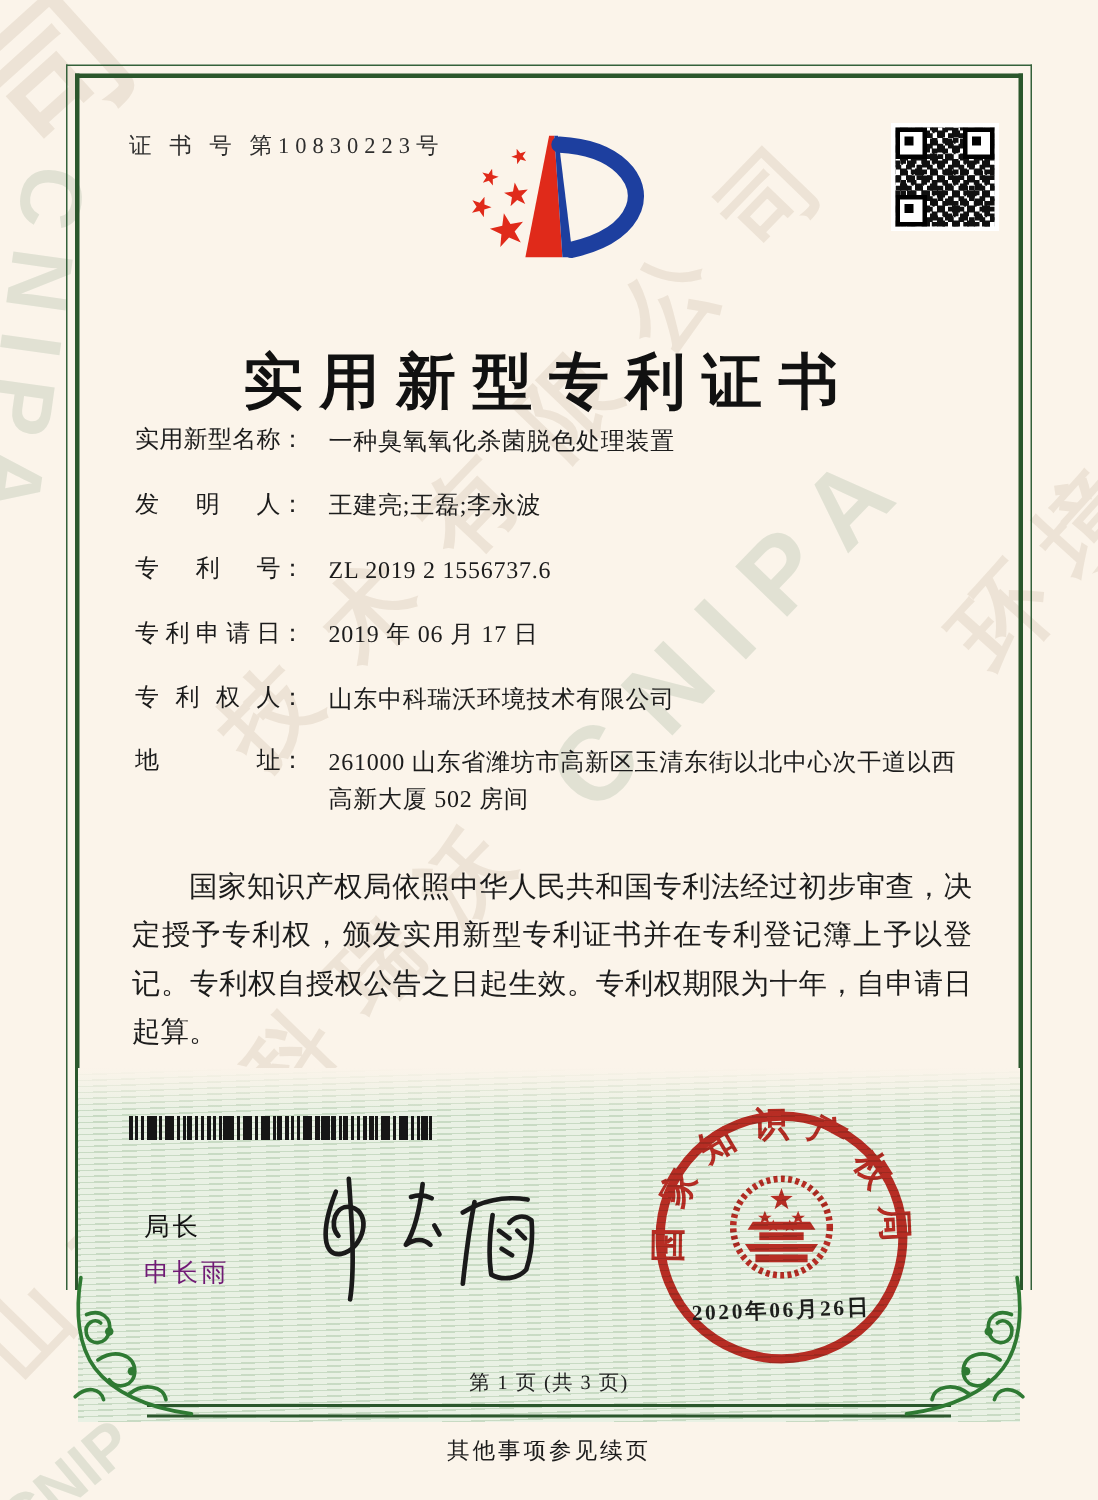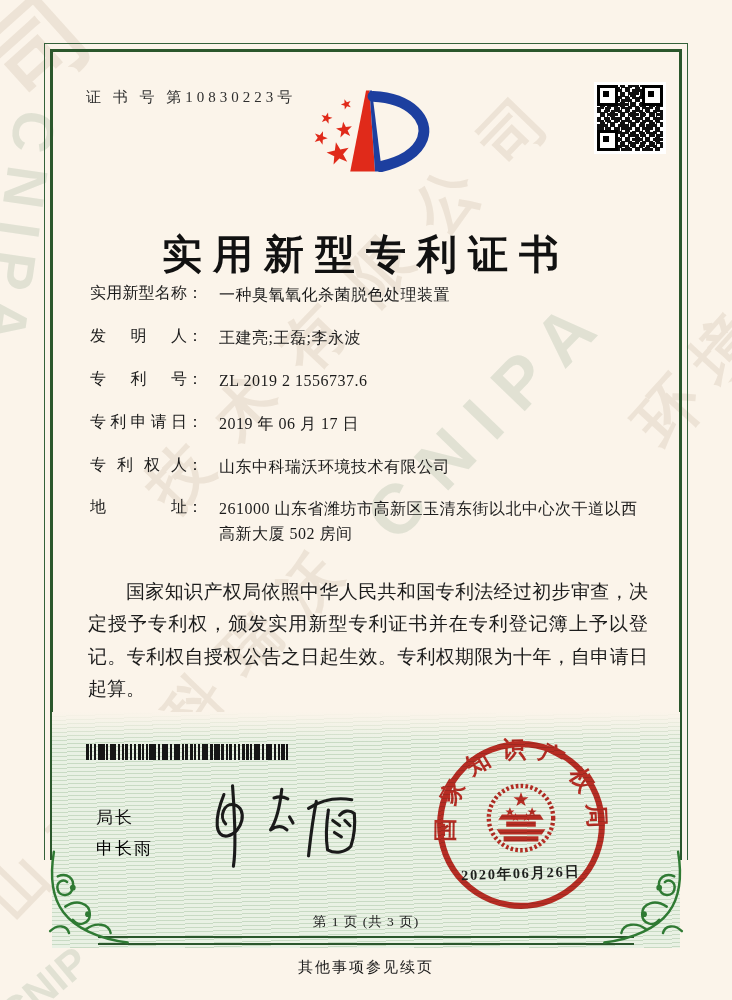--- a/index.html
+++ b/index.html
@@ -64,21 +64,21 @@
   .fl-right{right:-8px;transform:scaleX(-1);}
 
   .barcode{position:absolute;left:86px;top:744px;width:203px;height:16px;z-index:2;
      background-image:
        repeating-linear-gradient(90deg,#161616 0 2px,transparent 2px 4px),
        repeating-linear-gradient(90deg,#161616 0 1px,transparent 1px 9px),
        repeating-linear-gradient(90deg,#161616 0 3px,transparent 3px 13px);}
 
   .director-title{position:absolute;left:96px;top:806px;font-size:17px;color:#111;
      font-family:Liberation Serif, serif;letter-spacing:2px;z-index:2;}
-  .director-name{position:absolute;left:96px;top:837px;font-size:17px;color:#000000;
+  .director-name{position:absolute;left:96px;top:837px;font-size:17px;color:#701a75;
      font-family:"Liberation Sans","DejaVu Sans",sans-serif;letter-spacing:2px;z-index:2;}
   .signature{position:absolute;left:198px;top:772px;width:190px;height:102px;z-index:2;}
 
   .seal{position:absolute;left:434px;top:738px;width:174px;height:174px;z-index:3;
         mix-blend-mode:multiply;opacity:.95;}
 
   .page-num{position:absolute;left:0;top:913px;width:732px;text-align:center;
         font-size:13.5px;color:#222;z-index:2;letter-spacing:1px;}
   .footer-note{position:absolute;left:0;top:958px;width:732px;text-align:center;
         font-size:15px;color:#1c1c1c;z-index:2;letter-spacing:2px;}

